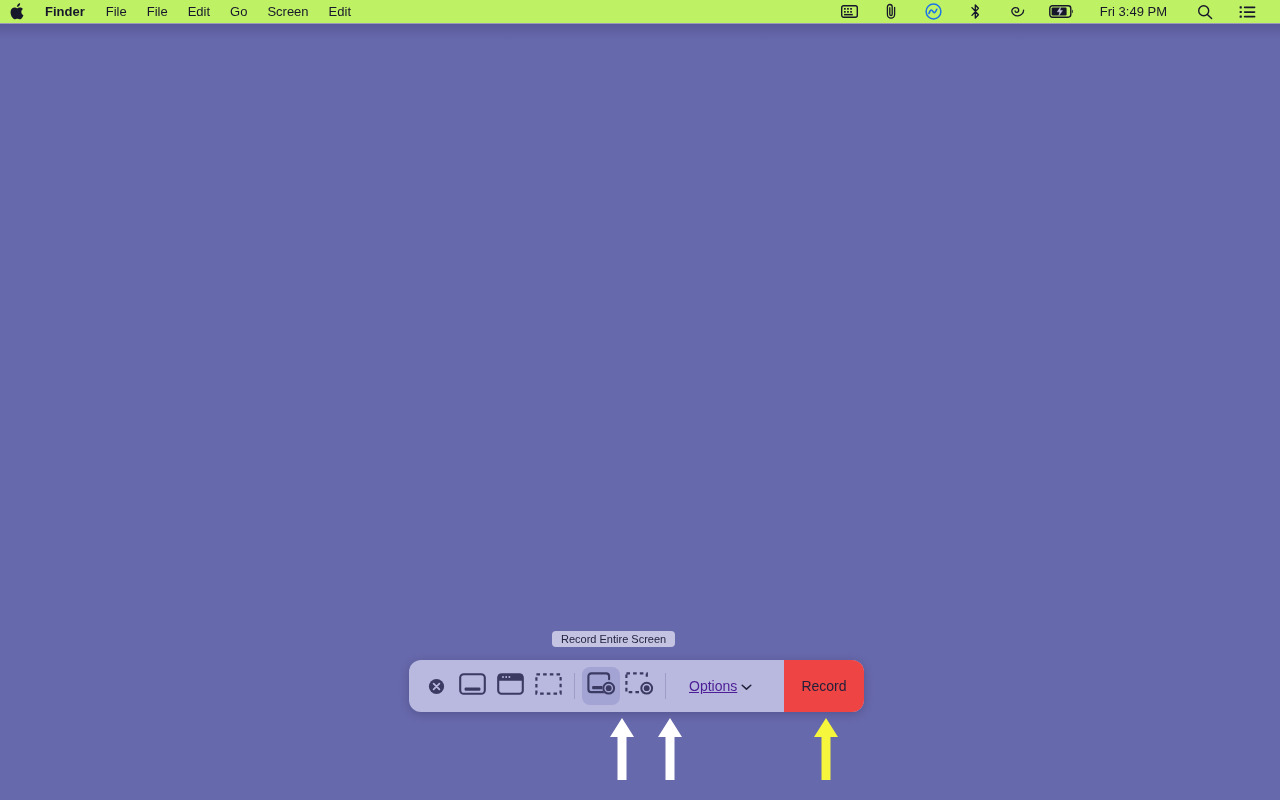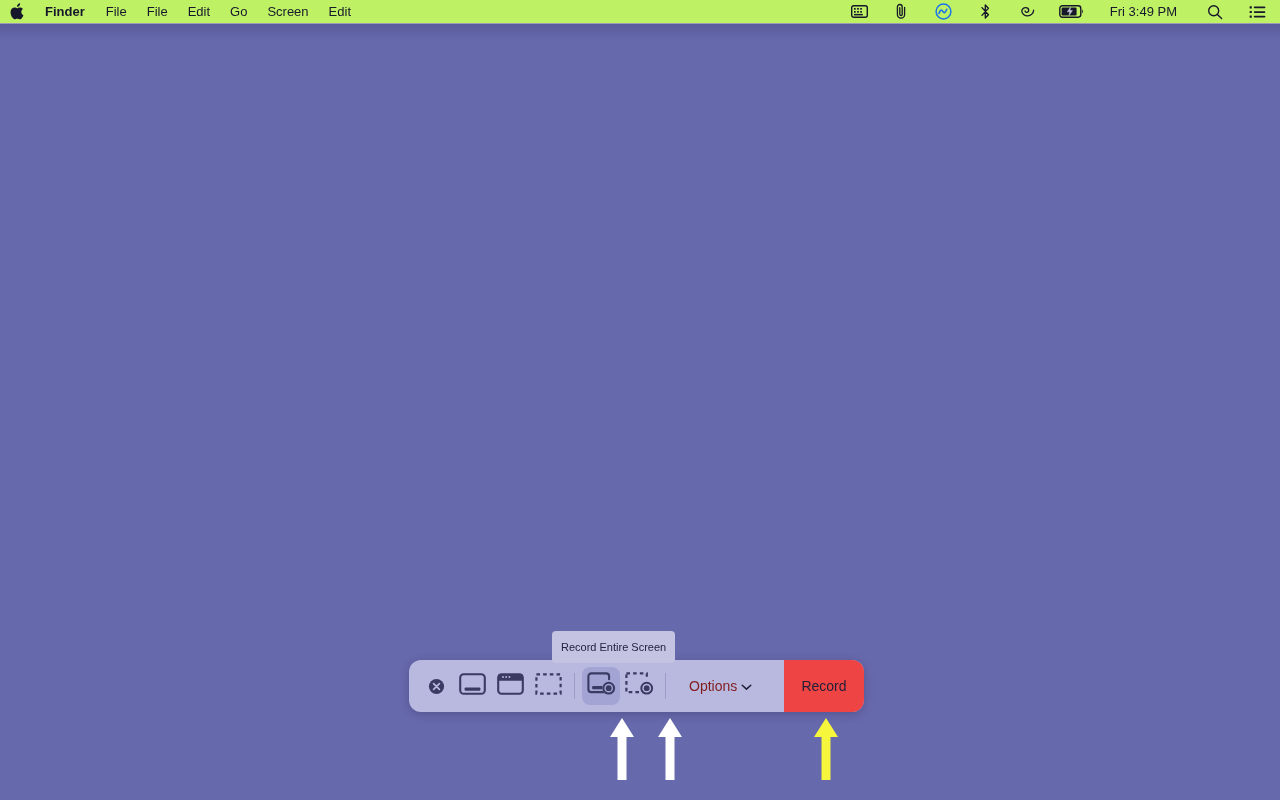--- a/index.html
+++ b/index.html
@@ -24,21 +24,21 @@
     position:absolute; left:0; top:0; width:1280px; height:24px;
     background:#bef264;
     border-bottom:1px solid #9a9ab9;
     display:flex; align-items:center;
     color:#1d1d32; font-size:13px;
     z-index:50;
   }
   #menubar-left { display:flex; align-items:center; height:100%; }
   #menubar-right {
     margin-left:auto; display:flex; align-items:center; height:100%;
-    padding-right:10px; gap:16px;
+    padding-right:20px; gap:16px;
   }
   .apple-logo {
     display:flex; align-items:center; justify-content:center;
     width:34px; height:100%;
   }
   .menu-item {
     display:flex; align-items:center; height:100%;
     padding:0 10px; font-size:13px; color:#17172b; white-space:nowrap;
   }
   .menu-item.app-name { font-weight:bold; padding:0 11px; }
@@ -47,21 +47,21 @@
     height:100%; width:26px;
   }
   .status-clock {
     display:flex; align-items:center; height:100%;
     padding:0 9px 0 7px; font-size:13px; color:#17172b; white-space:nowrap;
   }
 
   
   #tooltip {
     position:absolute; left:552px; top:631px;
-    height:16px; padding:16px 9px;
+    height:16px; padding:8px 9px;
     background:#c4c4e2; border-radius:4px;
     display:flex; align-items:center; justify-content:center;
     font-size:11px; color:#232340; white-space:nowrap;
     z-index:30;
   }
 
   
   #capture-bar {
     position:absolute; left:409px; top:660px;
     width:455px; height:52px;
@@ -83,21 +83,21 @@
   }
   .tool-btn.selected { background:#a4a4d4; }
   .tool-btn.close-btn { width:26px; height:26px; margin-right:4px; }
   .tool-sep {
     width:1px; height:26px; background:#9d9dc8;
     margin:0 7px; flex:none;
   }
   #options-btn {
     display:flex; align-items:center; gap:4px;
     height:100%; padding:0 14px 0 16px;
-    font-size:14px; color:#7f1d1d; white-space:nowrap;
+    font-size:14px; color:#4c1d95; white-space:nowrap;text-decoration:underline;
   }
   #record-btn {
     display:flex; align-items:center; justify-content:center;
     width:80px; height:100%;
     background:#ef4444;
     font-size:14px; color:#1f1f38; white-space:nowrap;
     flex:none;
   }
 
   

